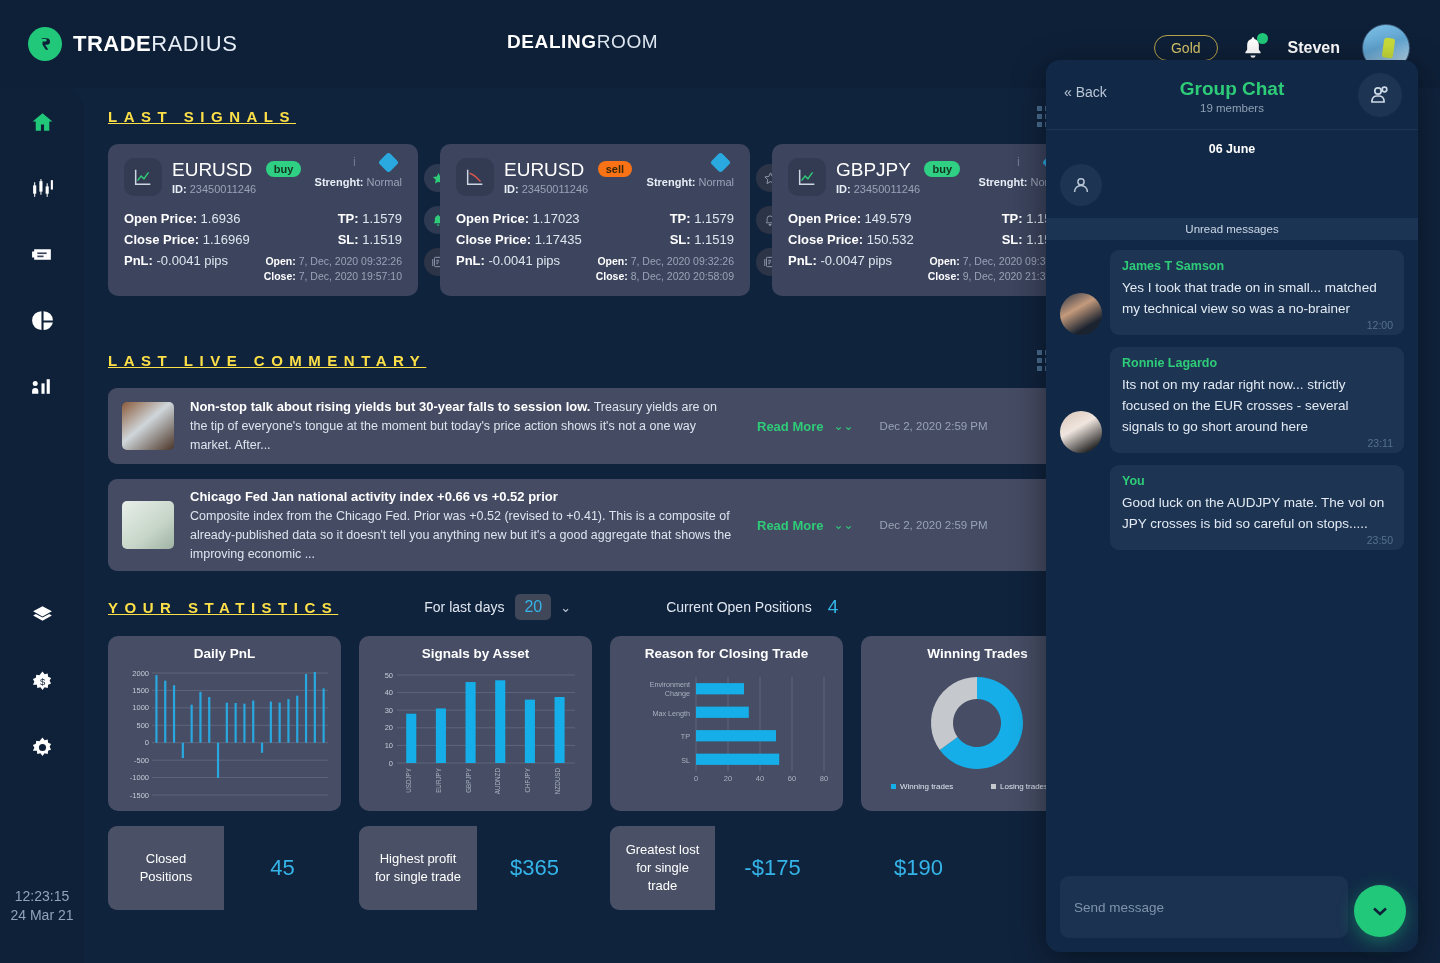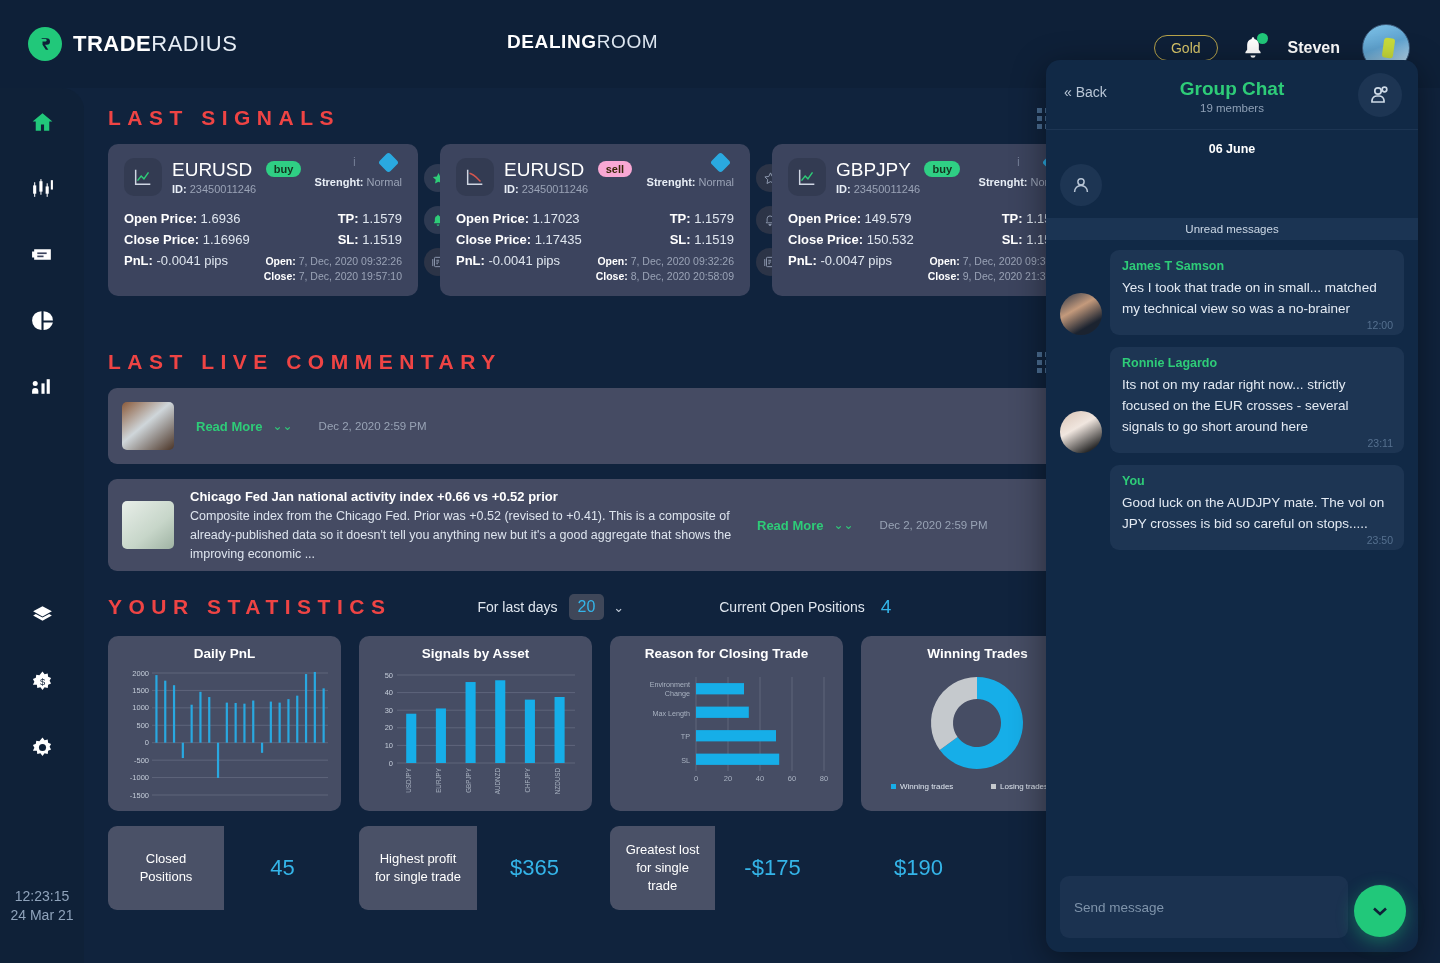--- a/index.html
+++ b/index.html
@@ -64,41 +64,41 @@
     display: flex; align-items: center; justify-content: center; cursor: pointer;
   }
   .nav-icon svg { width: 25px; height: 25px; }
   .nav-spacer { flex: 1; }
   .clock { color: #8fa3bb; font-size: 14px; text-align: center; line-height: 19px; margin-bottom: 38px; }
 
   
   #main { position: absolute; top: 88px; left: 84px; width: 1356px; height: 875px; }
 
   .section-title {
-    color: #ef4444; font-size: 21px; font-weight: bold; letter-spacing: 6.5px;
+    color: #fde047; font-size: 15px; font-weight: bold; letter-spacing: 6.5px; text-decoration: underline;
   }
   .grid-icon { display: grid; grid-template-columns: repeat(3,5px); gap: 3px; }
   .grid-icon i { width: 5px; height: 5px; background: #4a6d92; display:block; }
 
   
   #signals-head { position:absolute; left:24px; top:18px; width:950px; display:flex; align-items:center; justify-content:space-between; }
   #signals-row { position:absolute; left:24px; top:56px; display:flex; gap:22px; }
   .signal-card {
     width: 310px; height: 152px; background:#3c445e; border-radius: 10px;
     position: relative; padding: 14px 16px; color:#e8eef6;
   }
   .sig-top { display:flex; align-items:center; }
   .sig-chart-ic {
     width:38px; height:38px; border-radius:10px; background:#333b52;
     display:flex; align-items:center; justify-content:center; margin-right:10px;
   }
   .sig-pair { font-size: 19px; color:#fff; }
   .sig-tag { font-size:11px; font-weight:bold; color:#123; border-radius:9px; padding:2px 8px; margin-left:9px; vertical-align:3px;}
   .tag-buy { background:#2fcf84; color:#14331f; }
-  .tag-sell { background:#f9a8d4; color:#3a2607; }
+  .tag-sell { background:#f97316; color:#3a2607; }
   .sig-id { font-size:11px; margin-top:2px; }
   .sig-id b { color:#e8eef6; }
   .sig-id span { color:#9aa3b6; }
   .sig-strength { position:absolute; right:16px; top:32px; font-size:11px; }
   .sig-strength b { color:#e8eef6; }
   .sig-strength span { color:#9aa3b6; }
   .sig-i { position:absolute; right:62px; top:10px; color:#6f7a92; font-size:13px; }
   .sig-diamond { position:absolute; right:22px; top:11px; width:15px; height:15px; background:#2aa9e0; transform:rotate(45deg); border-radius:3px;}
   .sig-body { margin-top:12px; font-size:13px; line-height:21px; }
   .sig-line { display:flex; justify-content:space-between; }
@@ -492,20 +492,24 @@
           <i></i>
           <i></i>
           <i></i>
           <i></i>
           <i></i>
         </div>
     </div>
 
     <div class="comm-card" style="top:300px">
       <div class="comm-thumb t1"></div>
+      <div class="comm-text">
+        <b>Non-stop talk about rising yields but 30-year falls to session low.</b>
+        <span>Treasury yields are on the tip of everyone's tongue at the moment but today's price action shows it's not a one way market.  After...</span>
+      </div>
       <div class="read-more">Read More</div>
       <div class="chev">⌄⌄</div>
       <div class="comm-date">Dec 2, 2020 2:59 PM</div>
     </div>
 
     <div class="comm-card" style="top:391px; height:92px">
       <div class="comm-thumb t2"></div>
       <div class="comm-text">
         <b>Chicago Fed Jan national activity index +0.66 vs +0.52 prior</b><br>
         <span>Composite index from the Chicago Fed. Prior was +0.52 (revised to +0.41). This is a composite of already-published data so it doesn't tell you anything new but it's a good aggregate that shows the improving economic ...</span>

